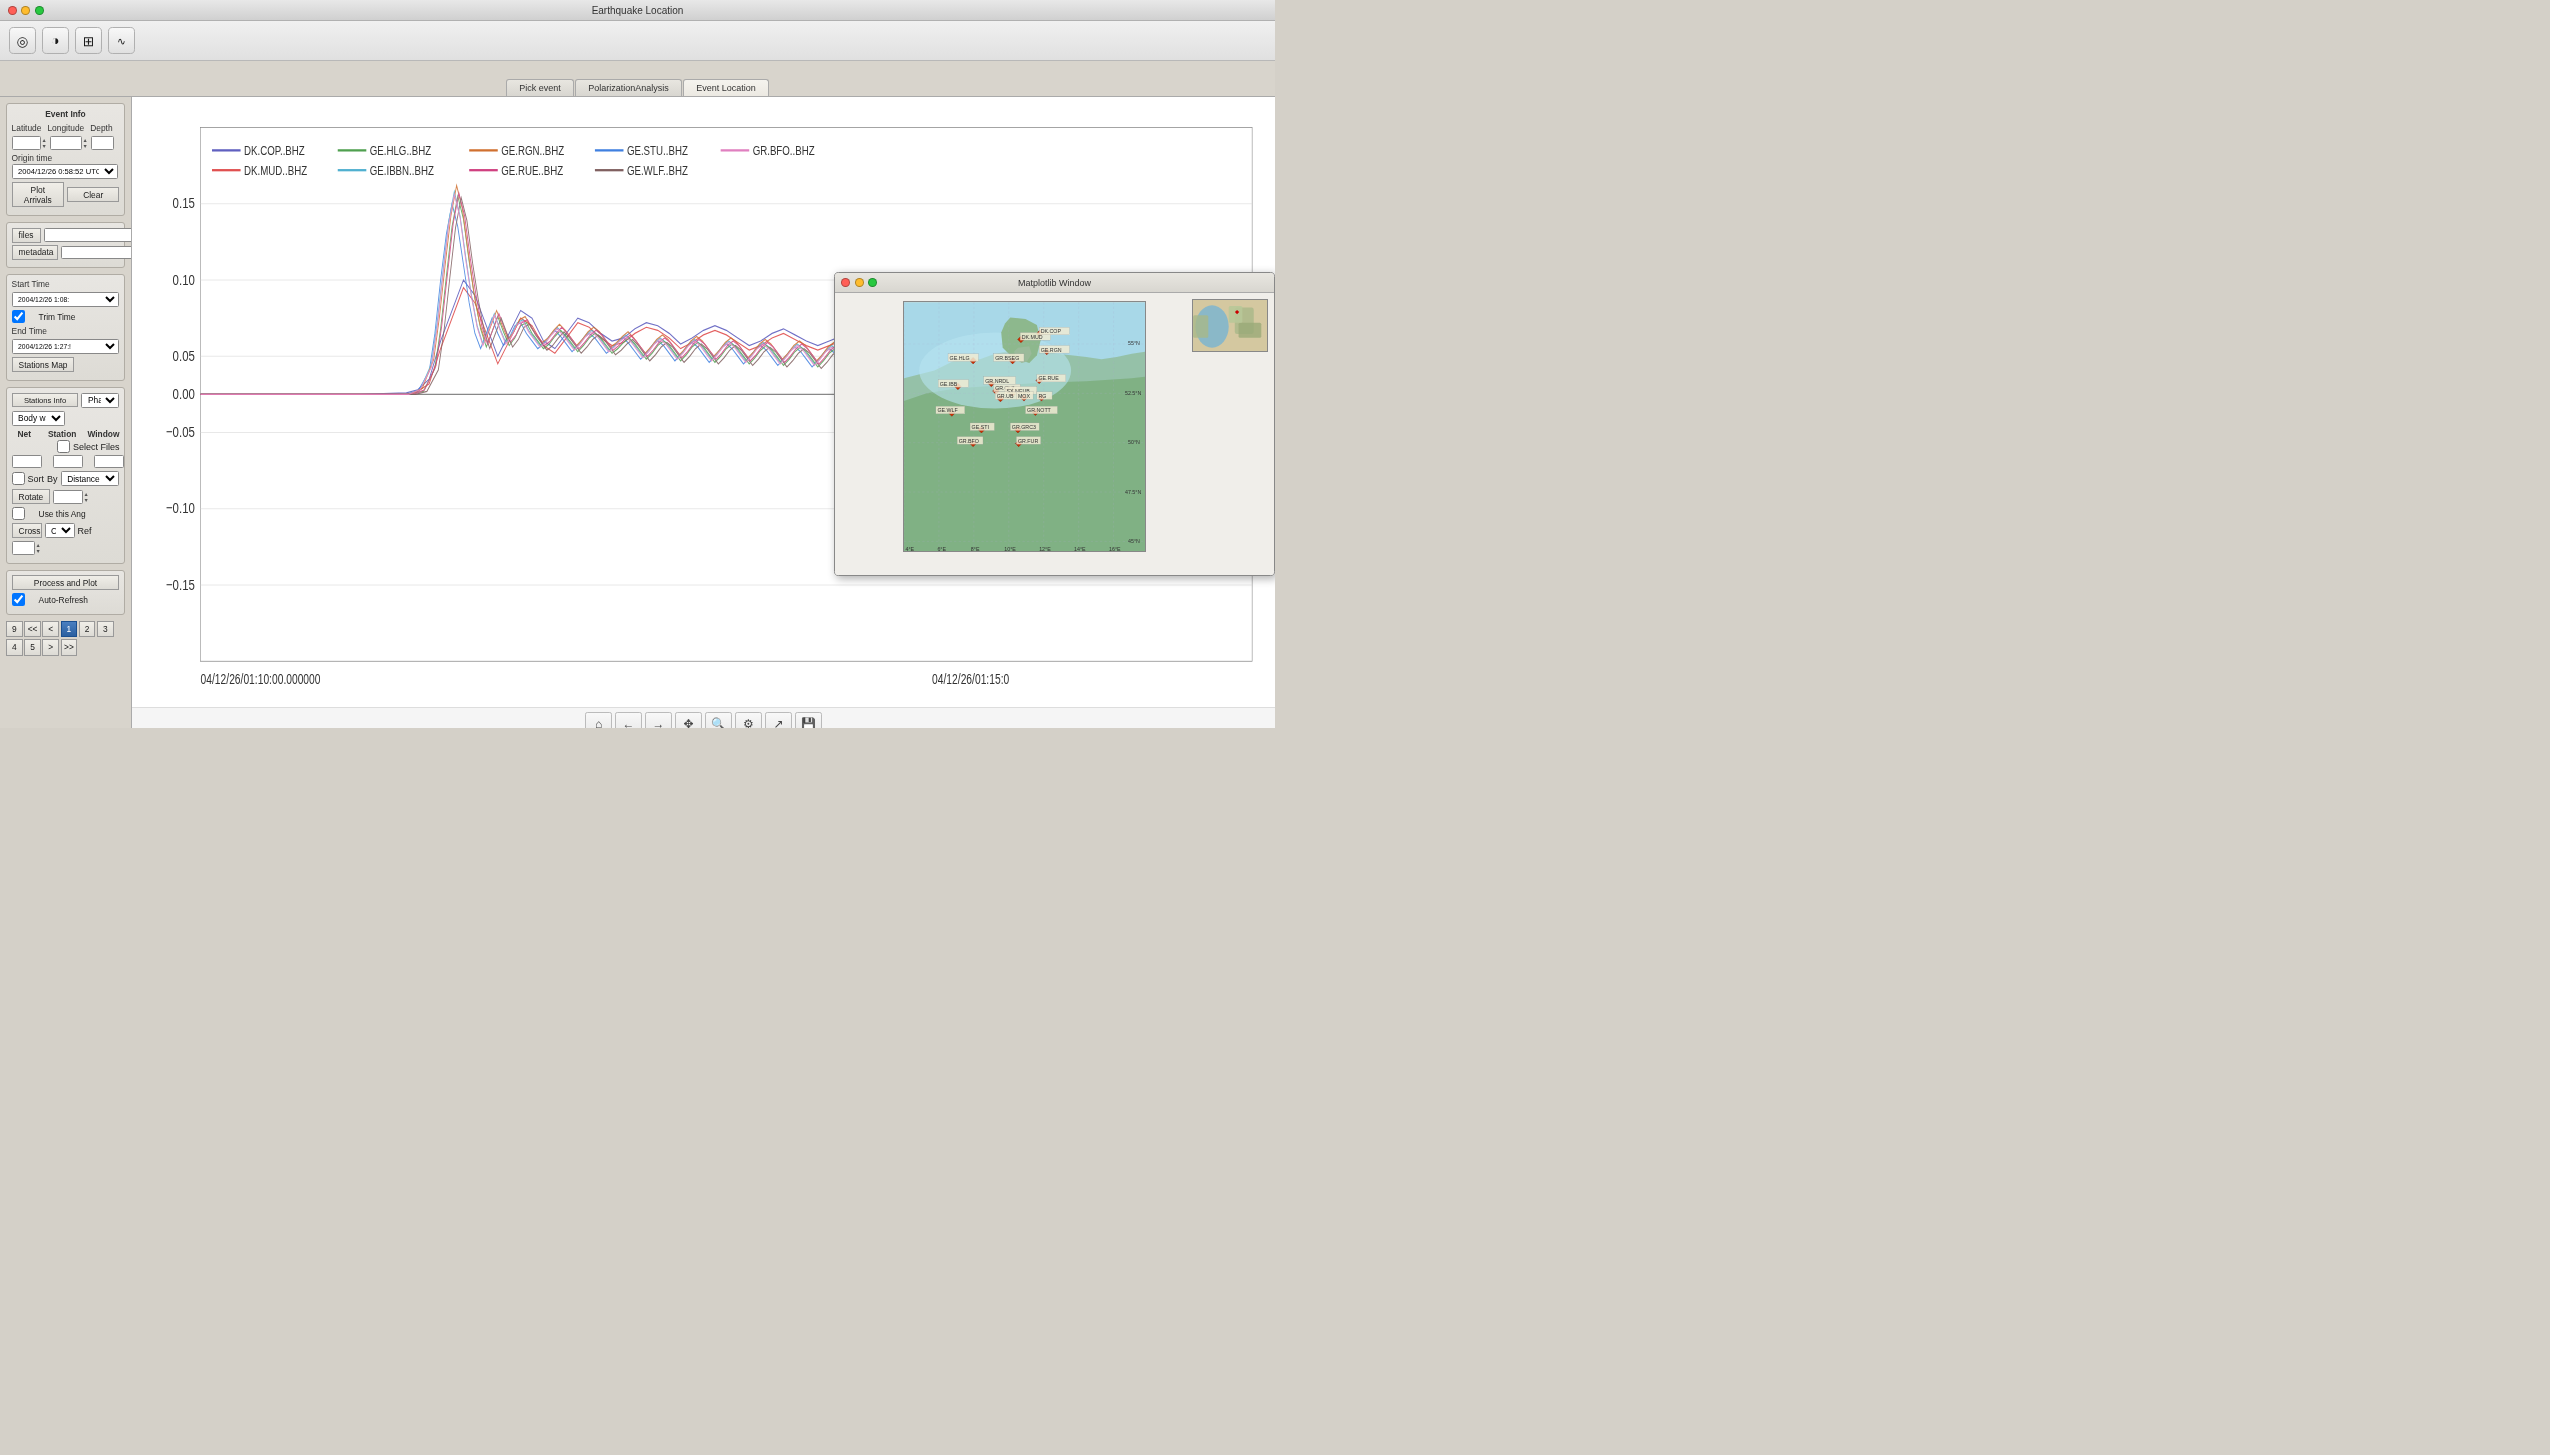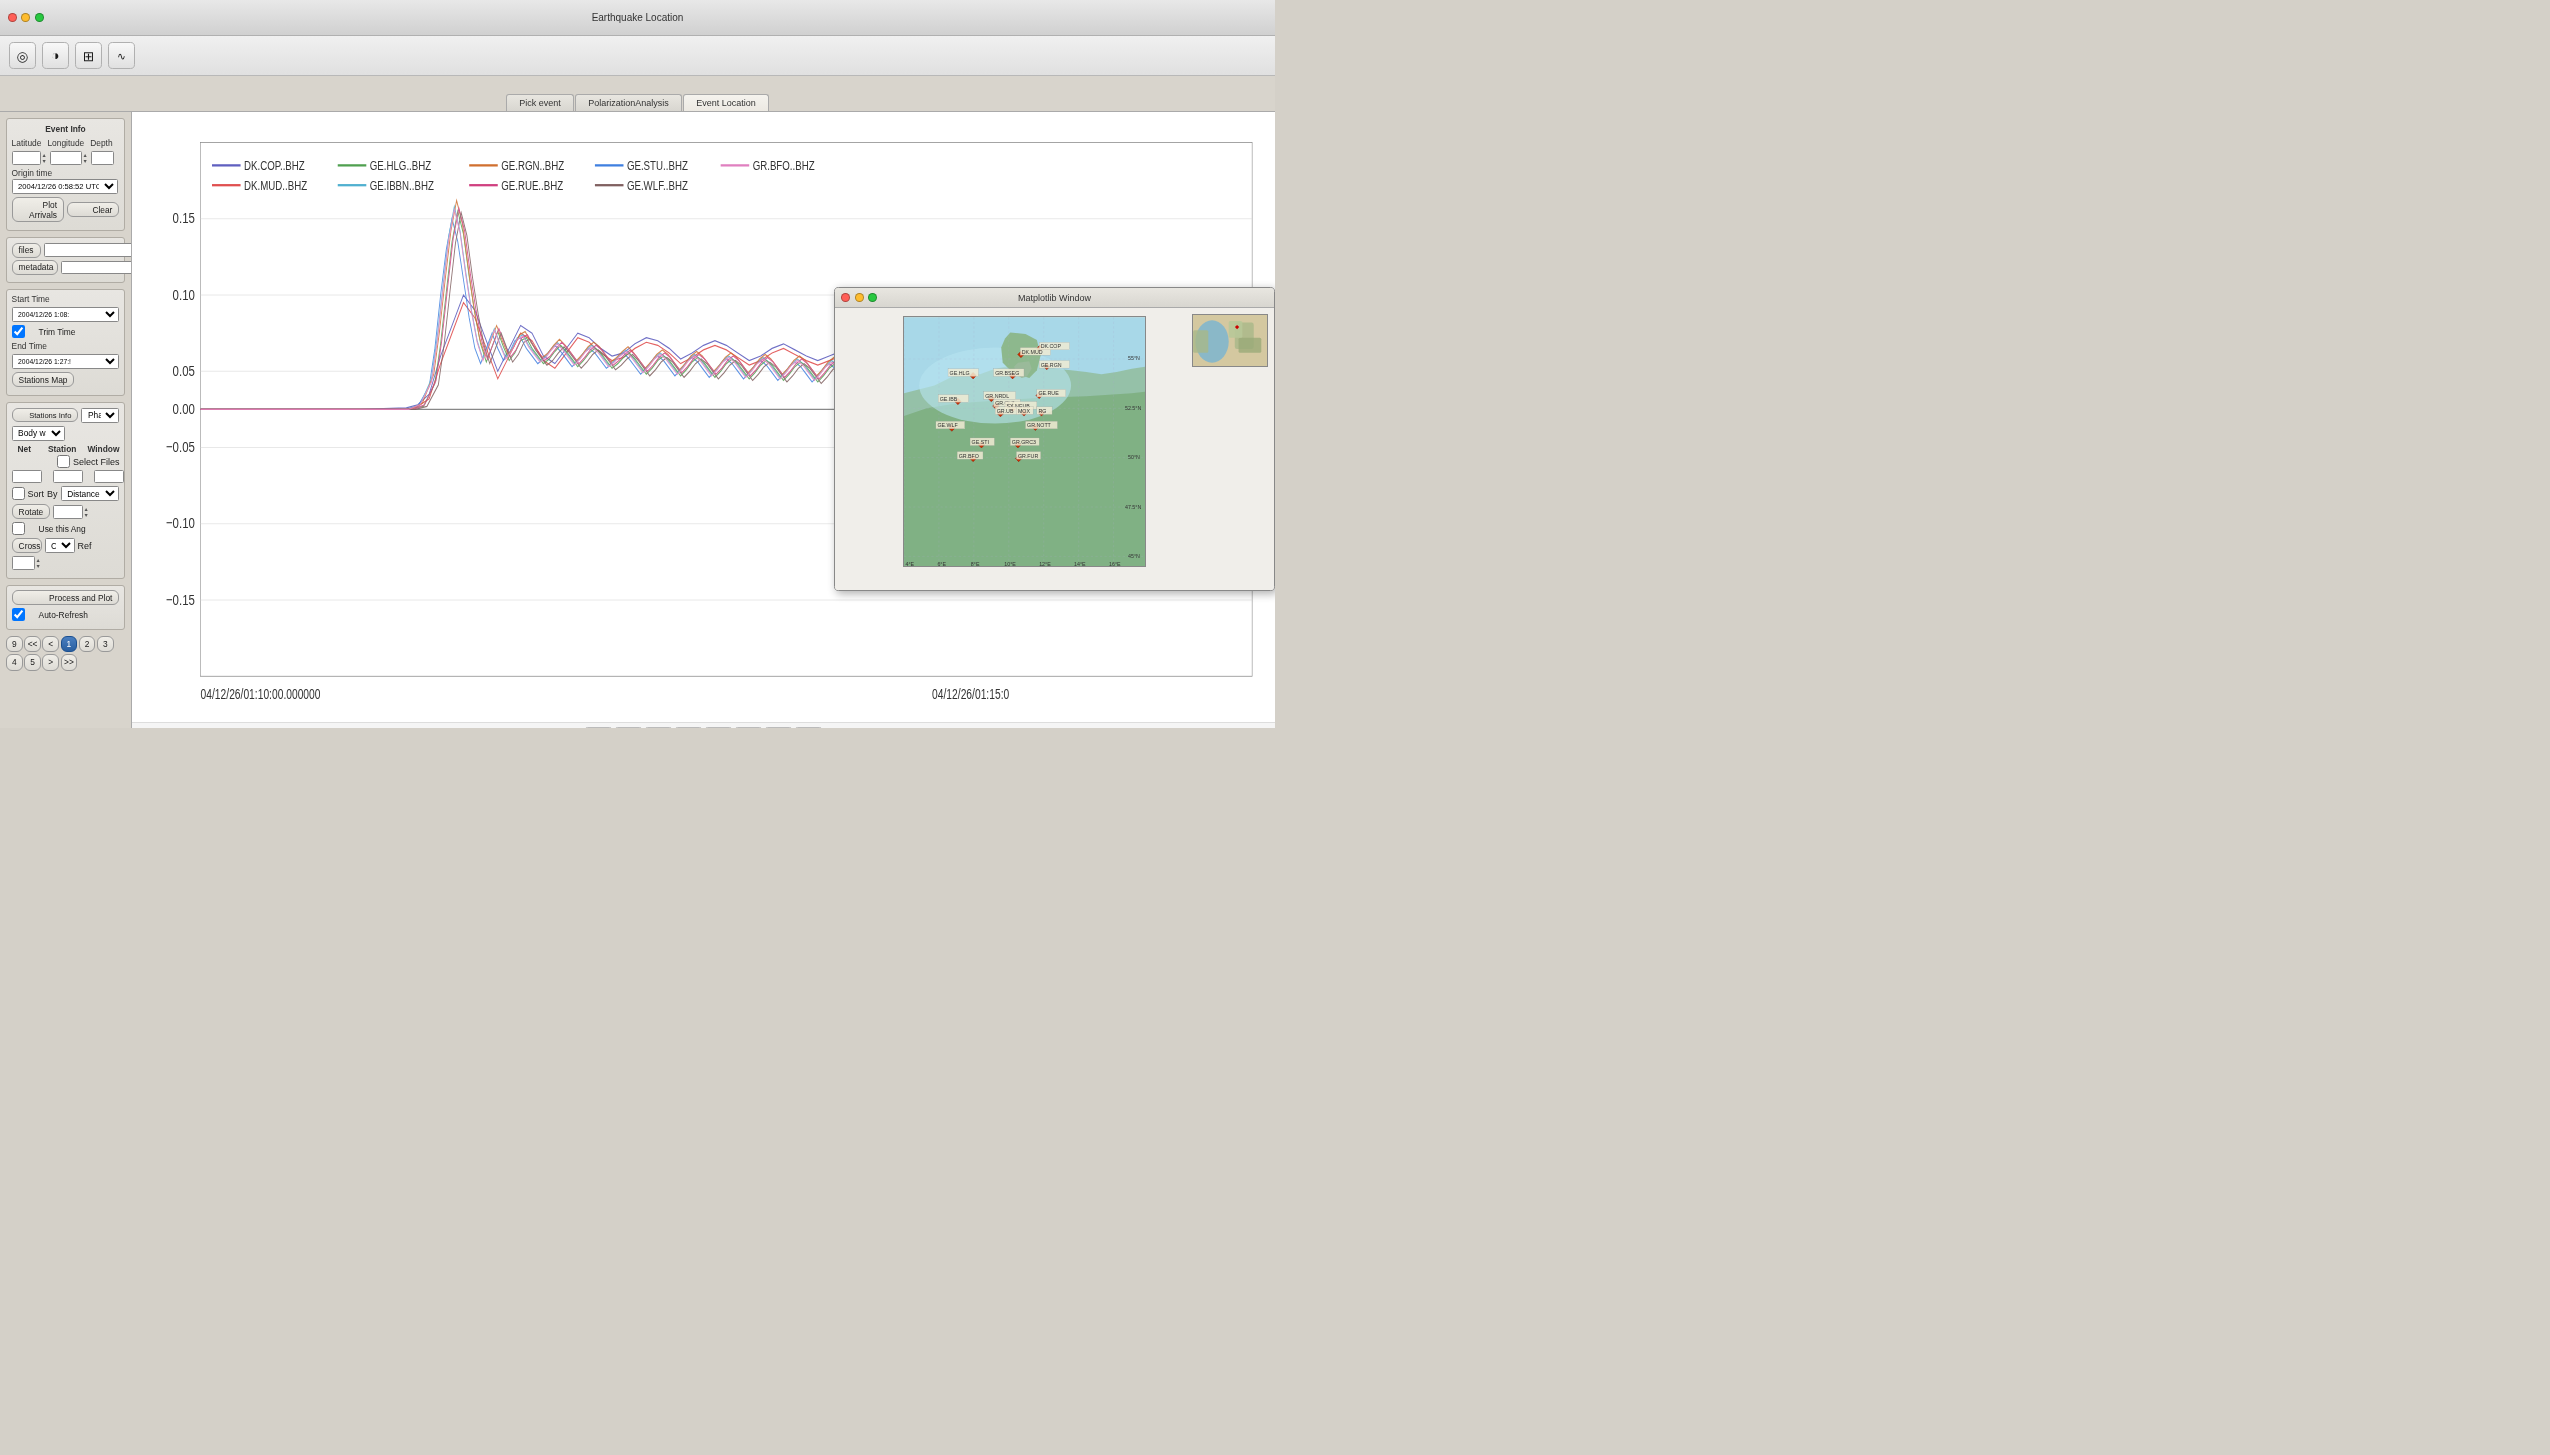--- a/index.html
+++ b/index.html
@@ -8,21 +8,21 @@
       font-family: -apple-system, BlinkMacSystemFont, "Helvetica Neue", Arial, sans-serif;
       font-size: 9px;
       color: #1a1a1a;
       width: 1275px;
       height: 728px;
       overflow: hidden;
     }
 
     
     .titlebar {
-      height: 36px;
+      height: 21px;
       background: linear-gradient(to bottom, #e8e8e8, #d0d0d0);
       display: flex;
       align-items: center;
       justify-content: center;
       border-bottom: 0.8px solid #b0b0b0;
       position: relative;
     }
     .titlebar-buttons {
       position: absolute;
       left: 7.6px;
@@ -157,26 +157,25 @@
       border: 0.8px solid #888;
       border-radius: 1.5px;
       font-size: 8.4px;
       height: 15px;
       padding: 0 1.5px;
     }
 
     button {
       background: linear-gradient(to bottom, #f0eee8, #dddbd5);
       border: 0.8px solid #999;
-      border-radius: 6px;
+      border-radius: 0;
       padding: 1.5px 6px;
       font-size: 8.4px;
       cursor: pointer;
       color: #1a1a1a;
-      text-align: right;
     }
 
     .input-long {
       width: 99px;
       font-size: 7.6px;
       overflow: hidden;
     }
 
     .row-with-label {
       display: flex;

